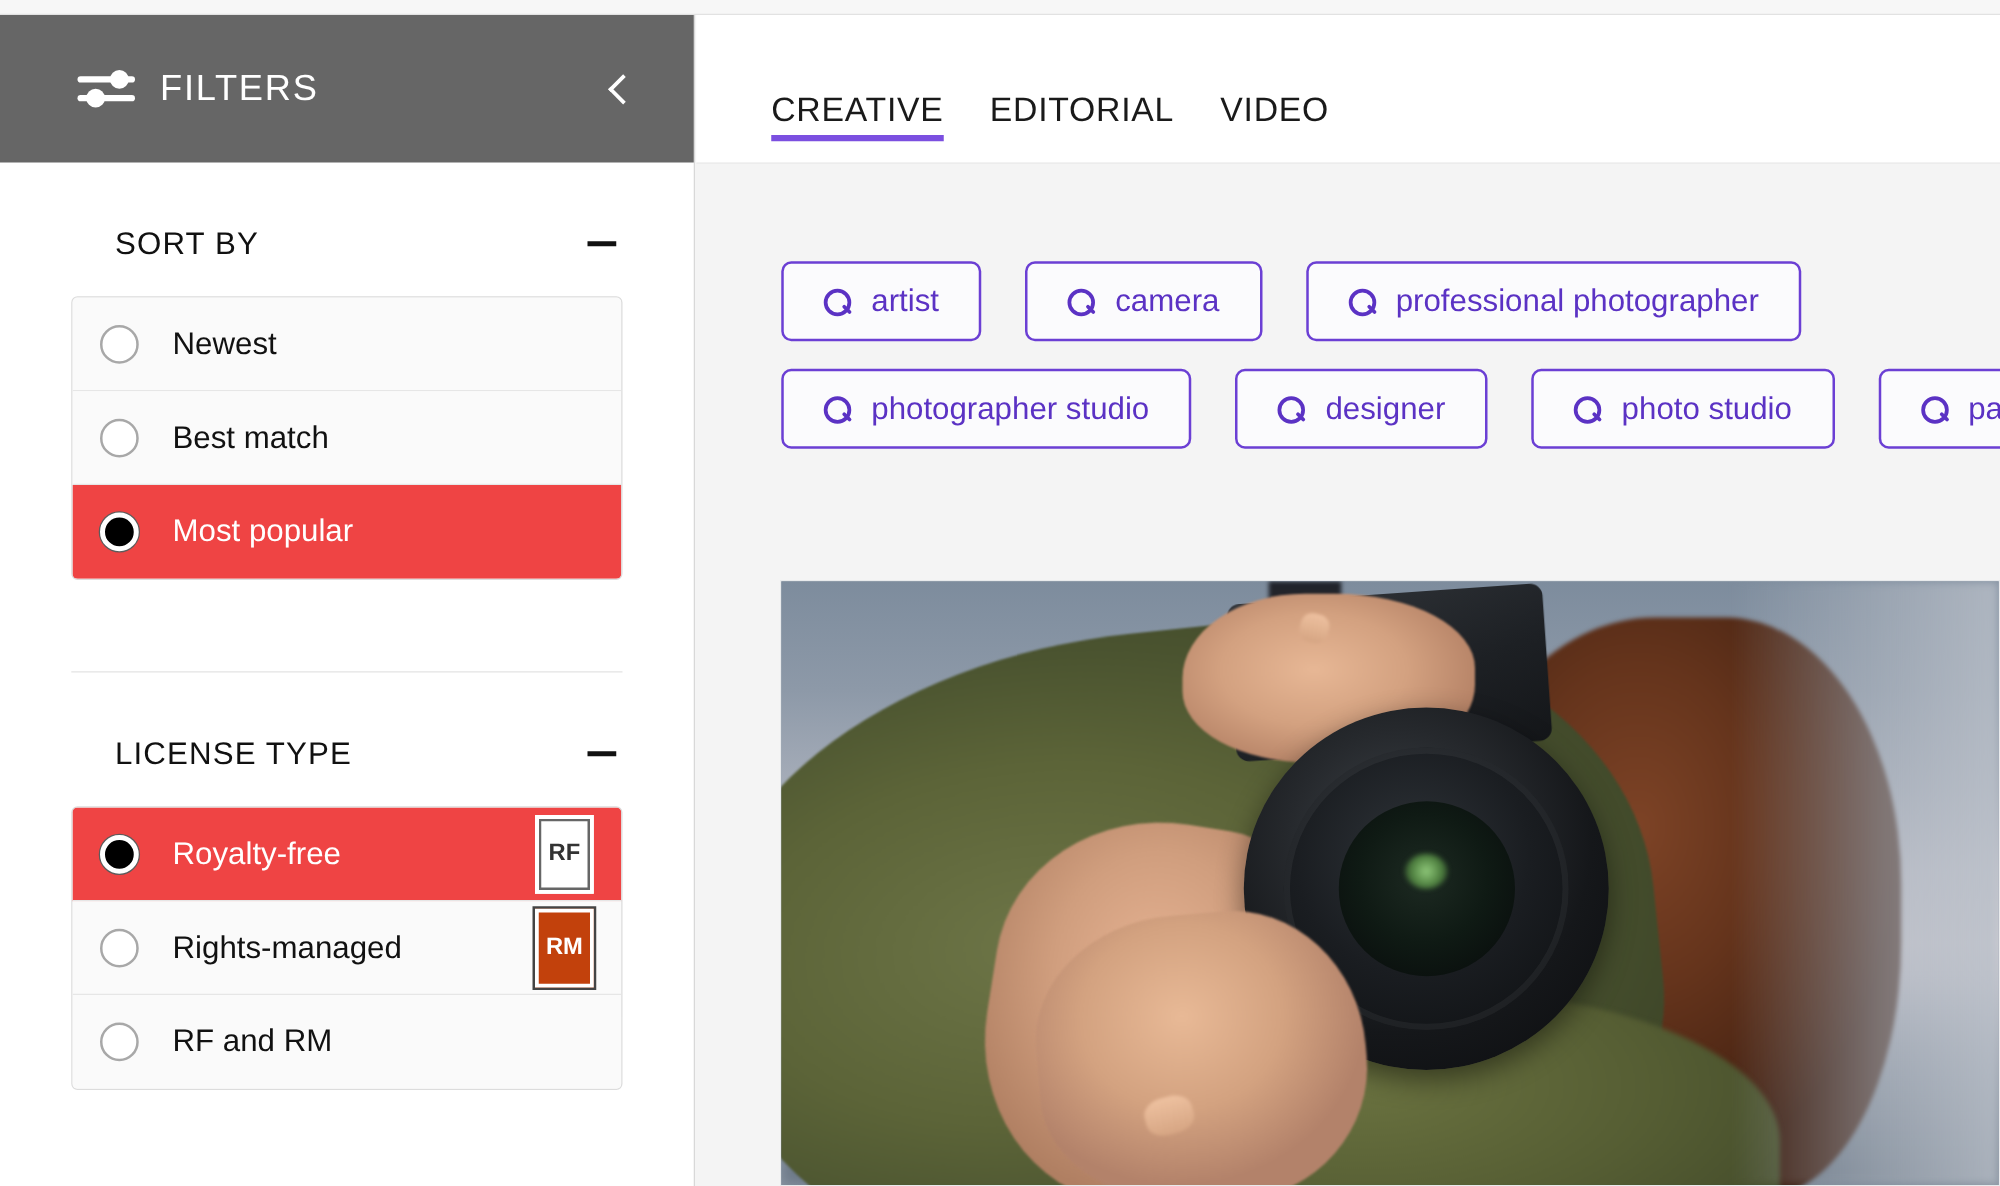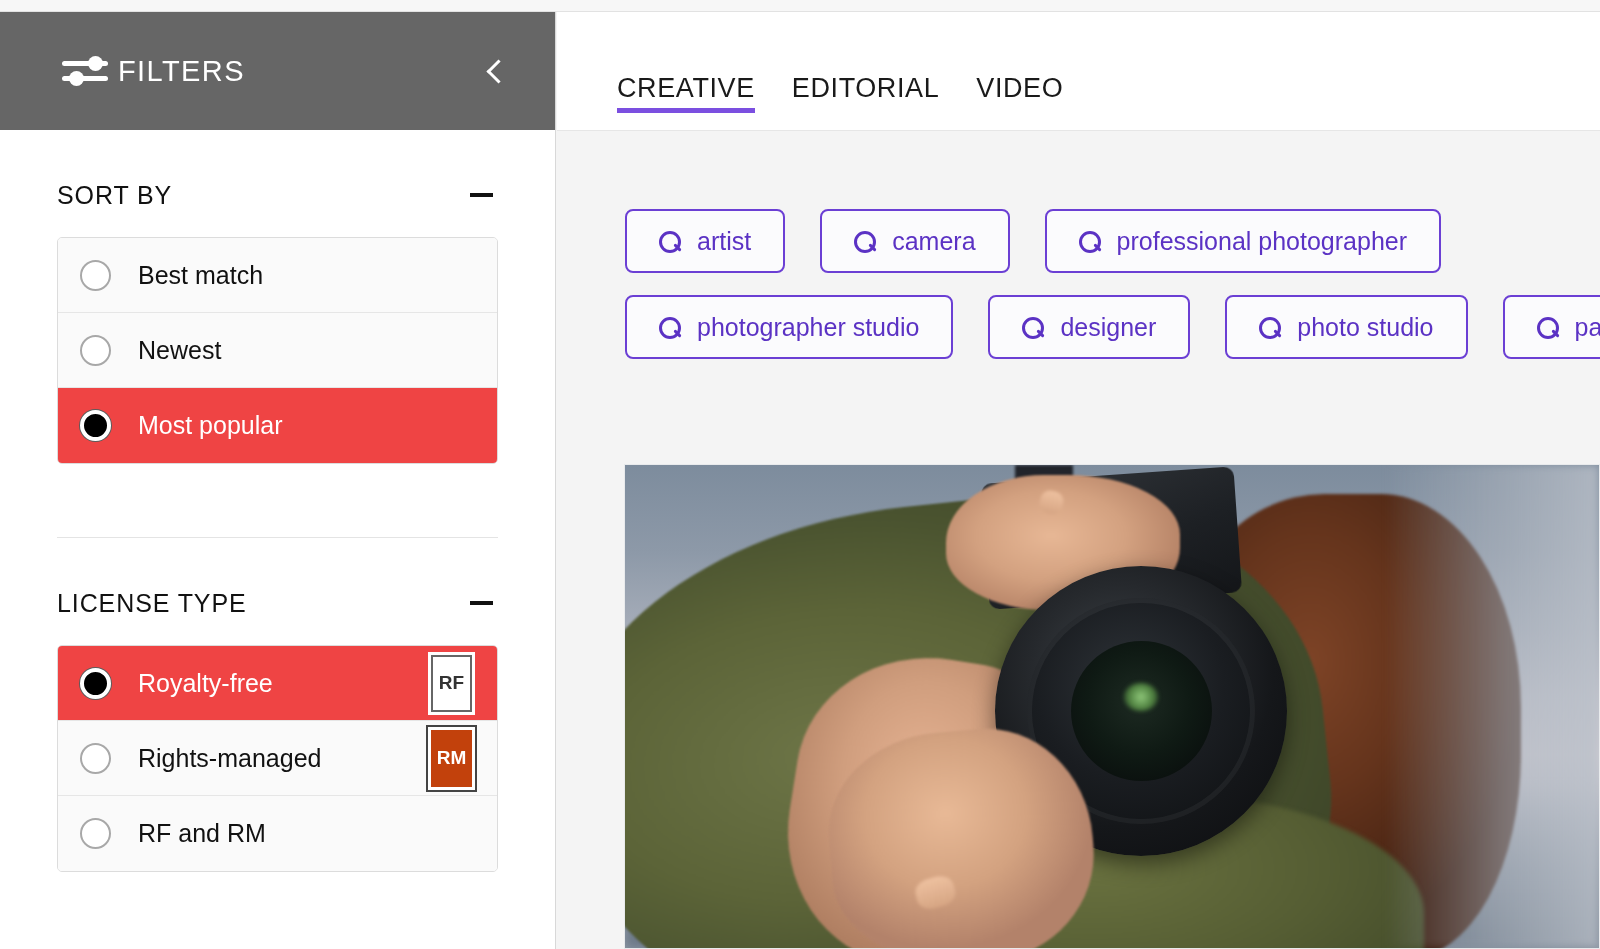--- a/index.html
+++ b/index.html
@@ -57,21 +57,21 @@
     border-radius: 50%;
     background: #ffffff;
   }
   .sliders-icon .knob.k1 { top: 2px; left: 26px; }
   .sliders-icon .knob.k2 { top: 17px; left: 7px; }
 
   .filters-title {
     color: #ffffff;
     font-size: 29px;
     letter-spacing: 1.4px;
-    margin-left: 10px;
+    margin-left: 20px;
     font-weight: 400;
     white-space: nowrap;
   }
   .collapse-btn {
     margin-left: auto;
     width: 44px; height: 44px;
     display: flex; align-items: center; justify-content: center;
     cursor: pointer;
   }
   .chev {
@@ -82,20 +82,21 @@
     transform: rotate(45deg);
     margin-left: 6px;
   }
 
   .sidebar-body { padding: 0 57px; }
 
   .section { padding-top: 50px; }
   .section-head {
     display: flex; align-items: center; justify-content: space-between;
     padding-bottom: 27px;
+    margin-left: 35px;
   }
   .section-title {
     font-size: 25px;
     letter-spacing: 0.9px;
     color: #111111;
     font-weight: 400;
   }
   .minus-btn {
     width: 34px; height: 30px;
     display: flex; align-items: center; justify-content: center;
@@ -430,25 +431,25 @@
       <section class="section">
         <div class="section-head">
           <span class="section-title">SORT BY</span>
           <span class="minus-btn">
             <i></i>
           </span>
         </div>
         <div class="opt-card">
           <div class="opt">
             <span class="radio"></span>
-            <span class="opt-label">Best match</span>
+            <span class="opt-label">Newest</span>
           </div>
           <div class="opt">
             <span class="radio"></span>
-            <span class="opt-label">Newest</span>
+            <span class="opt-label">Best match</span>
           </div>
           <div class="opt selected">
             <span class="radio"></span>
             <span class="opt-label">Most popular</span>
           </div>
         </div>
         <div class="divider"></div>
       </section>
 
       <section class="section">

